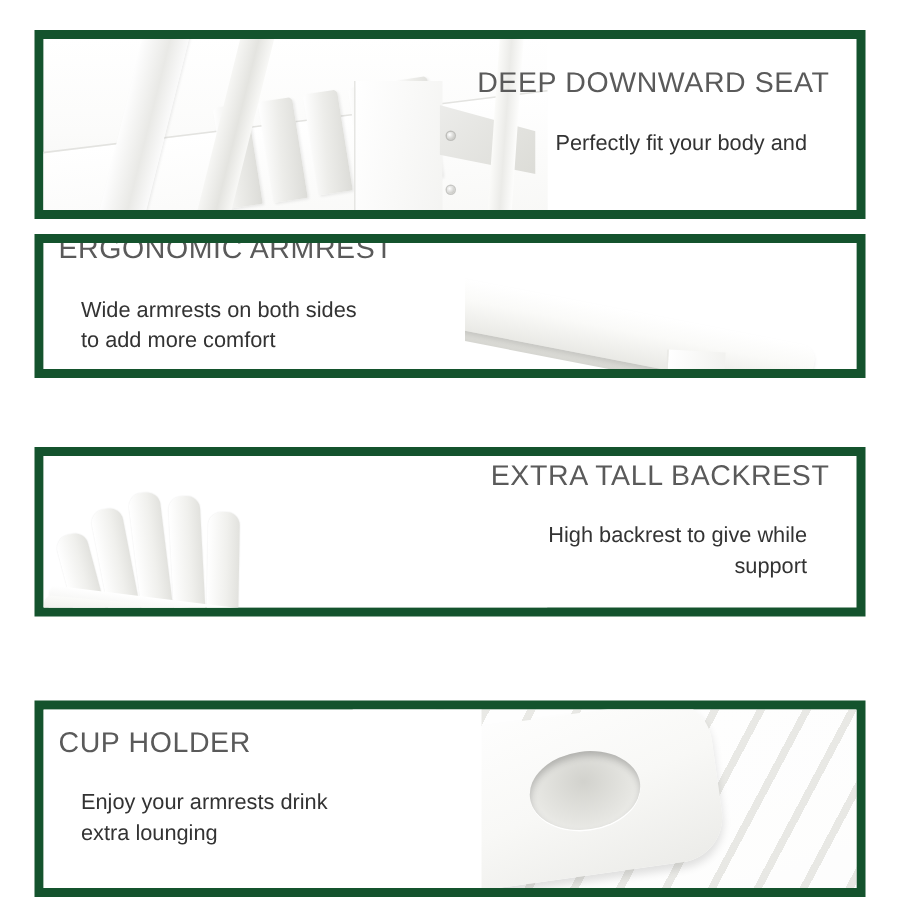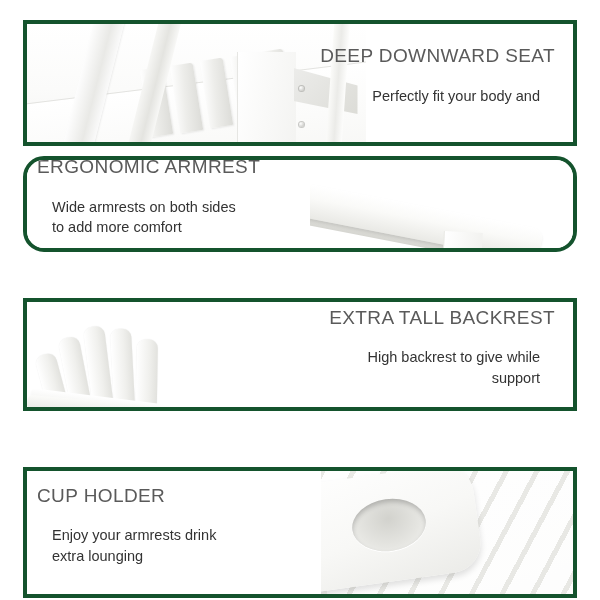--- a/index.html
+++ b/index.html
@@ -21,27 +21,27 @@
     width: 600px;
     height: 600px;
     background: #ffffff;
   }
 
   .panel {
     position: absolute;
     left: 23px;
     width: 554px;
     box-sizing: border-box;
-    border: 4px solid #14532d;
+    border: 6px solid #14532d;
     background: #ffffff;
     overflow: hidden;
   }
 
   #panel-1 { top: 20px;  height: 126px; }
-  #panel-2 { top: 156px; height: 96px; border-radius: 21px; }
+  #panel-2 { top: 156px; height: 96px; }
   #panel-3 { top: 298px; height: 113px; }
   #panel-4 { top: 467px; height: 131px; }
 
   .photo {
     position: absolute;
     top: 0;
     bottom: 0;
     overflow: hidden;
   }
   .photo-left  { left: 0;  width: 62%; }

